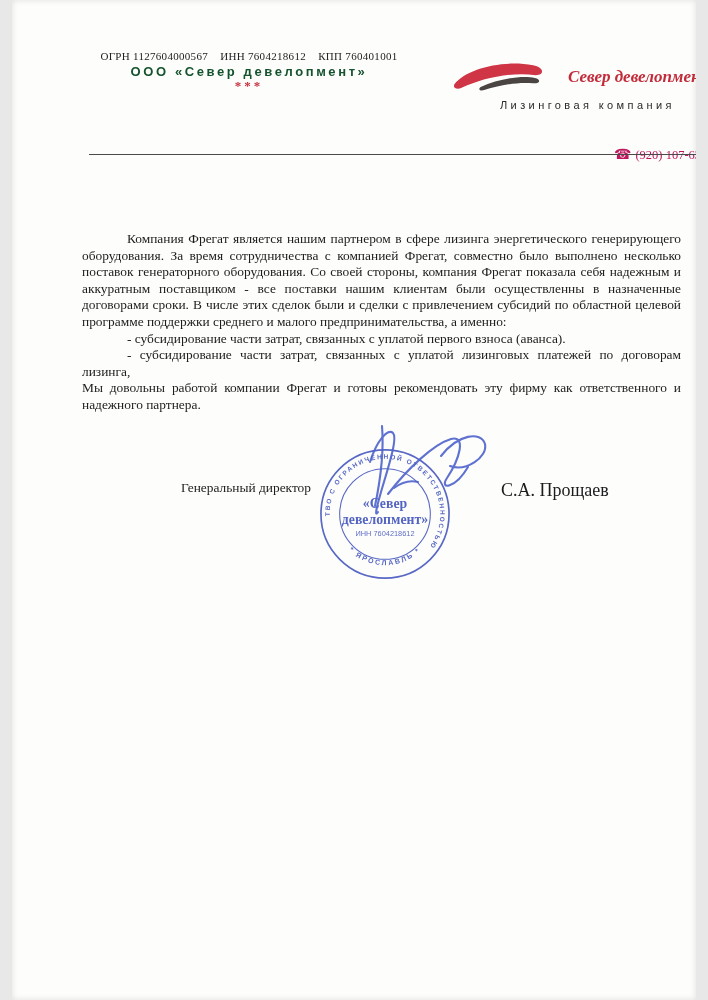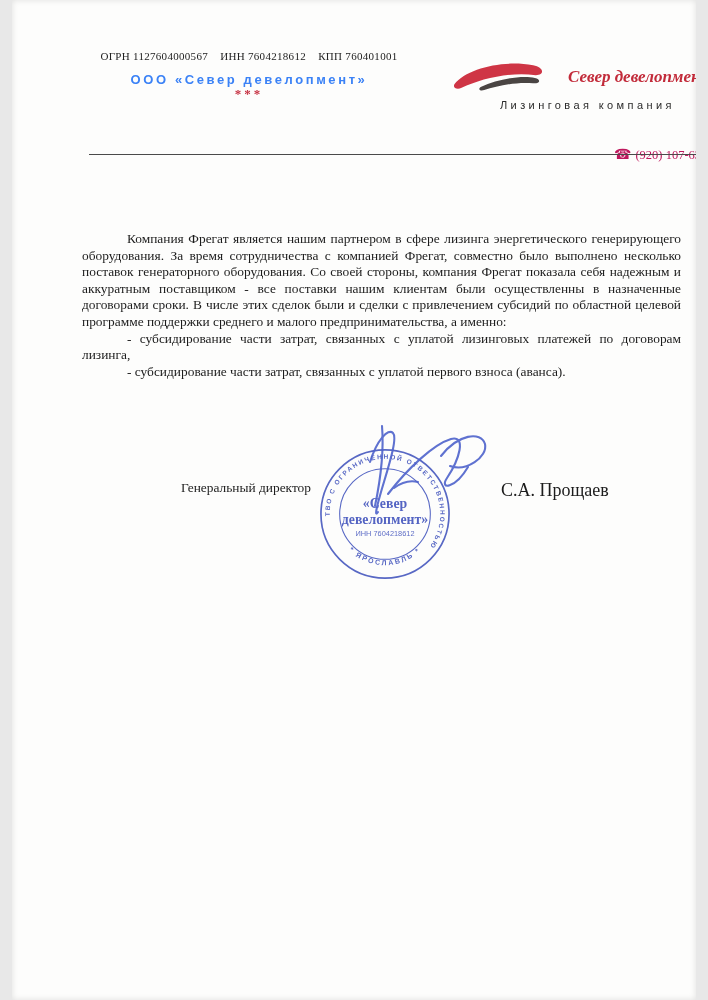--- a/index.html
+++ b/index.html
@@ -15,21 +15,21 @@
   }
   
   .header-left{
     position:absolute;left:58px;top:50px;width:358px;
     text-align:center;
   }
   .reg-line{font-size:11px;letter-spacing:.3px;white-space:pre;color:#222;}
   .company-name{
     font-family:"Liberation Sans", sans-serif;
     font-weight:bold;font-size:13px;letter-spacing:2.6px;
-    margin-top:10px;color:#3b82f6;
+    margin-top:2px;color:#14532d;
   }
   .stars{color:#c63040;font-weight:bold;font-size:13px;letter-spacing:3px;line-height:11px;margin-top:1px;}
   .addr{font-size:11.5px;line-height:13.6px;margin-top:2px;color:#222;}
   .addr .pre{white-space:pre;}
   
   .header-right{position:absolute;left:438px;top:58px;width:262px;}
   .brand-row{display:flex;align-items:center;gap:16px;}
   .swoosh{flex:0 0 auto;}
   .brand-name{
     font-family:"Liberation Serif", serif;
@@ -83,22 +83,23 @@
   </div>
 
   <div class="phone-line">
     <span class="phone-icon">☎</span><span>(920) 107-63-64</span>
   </div>
 
   <div class="rule"></div>
 
   <div class="body-text">
     <p class="indent">Компания Фрегат является нашим партнером в сфере лизинга энергетического генерирующего оборудования. За время сотрудничества с компанией Фрегат, совместно было выполнено несколько поставок генераторного оборудования. Со своей стороны, компания Фрегат показала себя надежным и аккуратным поставщиком - все поставки нашим клиентам были осуществленны в назначенные договорами сроки. В числе этих сделок были и сделки с привлечением субсидий по областной целевой программе поддержки среднего и малого предпринимательства, а именно:</p>
+    <p class="indent">- субсидирование части затрат, связанных с уплатой первого взноса (аванса).</p>
     <p class="indent">- субсидирование части затрат, связанных с уплатой лизинговых платежей по договорам лизинга,</p>
-    <p class="indent">- субсидирование части затрат, связанных с уплатой первого взноса (аванса).</p>
+    <p>Мы довольны работой компании Фрегат и готовы рекомендовать эту фирму как ответственного и надежного партнера.</p>
   </div>
 
   <div class="sig-title">Генеральный директор</div>
   <div class="sig-name">С.А. Прощаев</div>
 
   <svg class="stamp" width="134" height="134" viewBox="0 0 136 136">
     <g stroke="#4254bd" fill="none" opacity="0.88">
       <circle cx="68" cy="68" r="65" stroke-width="1.7"></circle>
       <circle cx="68" cy="68" r="46" stroke-width="1.1"></circle>
     </g>

